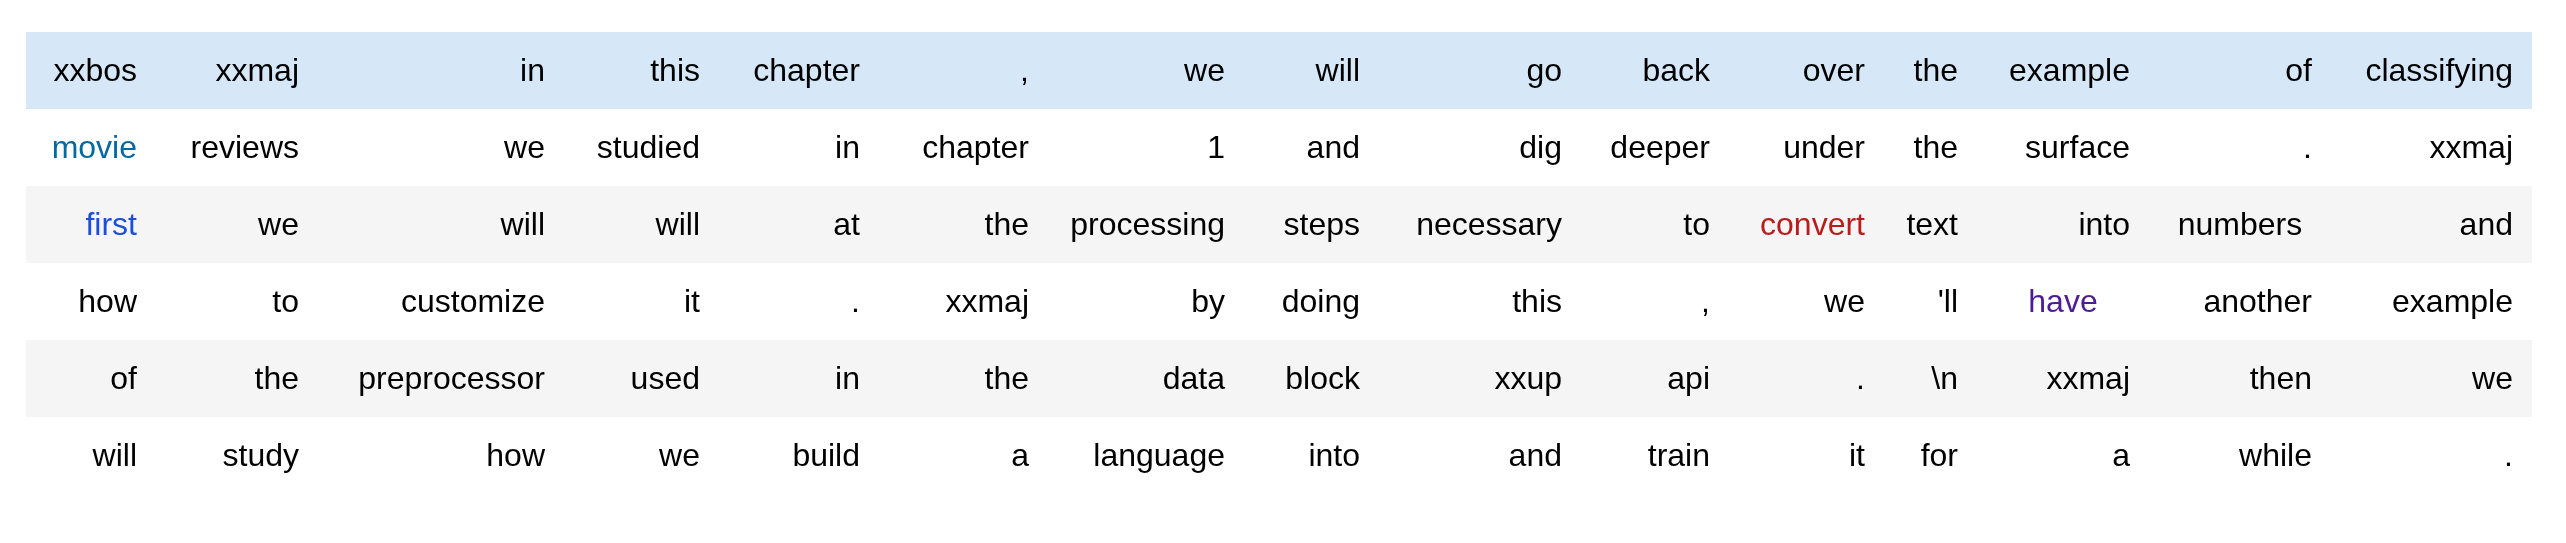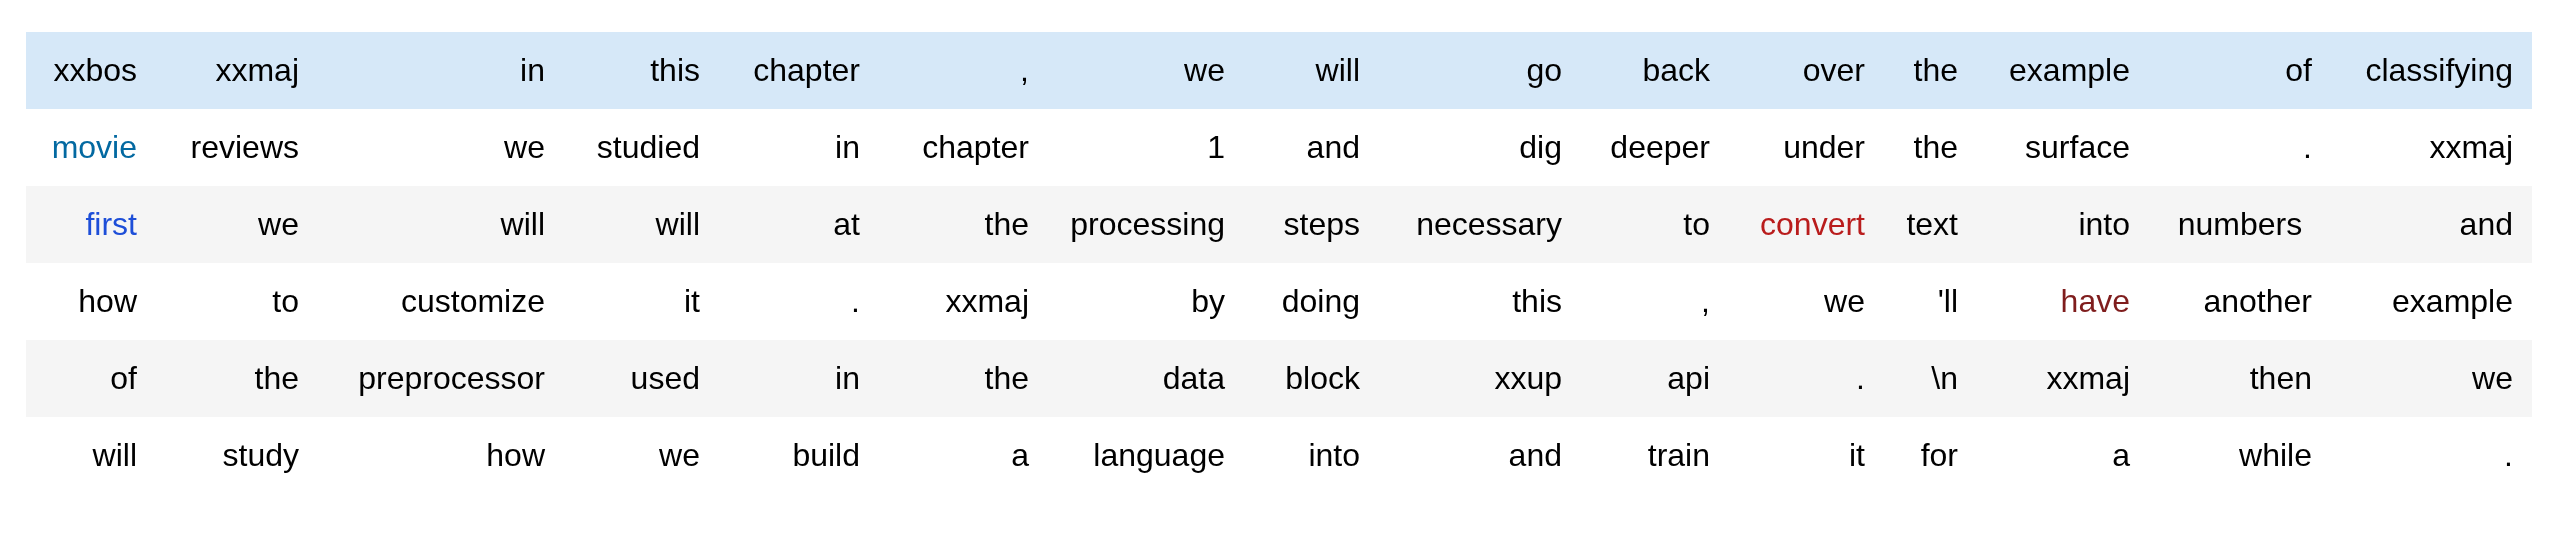--- a/index.html
+++ b/index.html
@@ -113,21 +113,21 @@
         <td style="color: rgb(0, 0, 0);">customize</td>
         <td style="color: rgb(0, 0, 0);">it</td>
         <td style="color: rgb(0, 0, 0);">.</td>
         <td style="color: rgb(0, 0, 0);">xxmaj</td>
         <td style="color: rgb(0, 0, 0);">by</td>
         <td style="color: rgb(0, 0, 0);">doing</td>
         <td style="color: rgb(0, 0, 0);">this</td>
         <td style="color: rgb(0, 0, 0);">,</td>
         <td style="color: rgb(0, 0, 0);">we</td>
         <td style="color: rgb(0, 0, 0);">'ll</td>
-        <td style="color: #7f1d1d;">have</td>
+        <td style="color: #4c1d95; text-align: center;">have</td>
         <td style="color: rgb(0, 0, 0);">another</td>
         <td style="color: rgb(0, 0, 0);">example</td>
       </tr>
       <tr style="background: rgb(245, 245, 245);">
         <td style="color: rgb(0, 0, 0);">of</td>
         <td style="color: rgb(0, 0, 0);">the</td>
         <td style="color: rgb(0, 0, 0);">preprocessor</td>
         <td style="color: rgb(0, 0, 0);">used</td>
         <td style="color: rgb(0, 0, 0);">in</td>
         <td style="color: rgb(0, 0, 0);">the</td>

